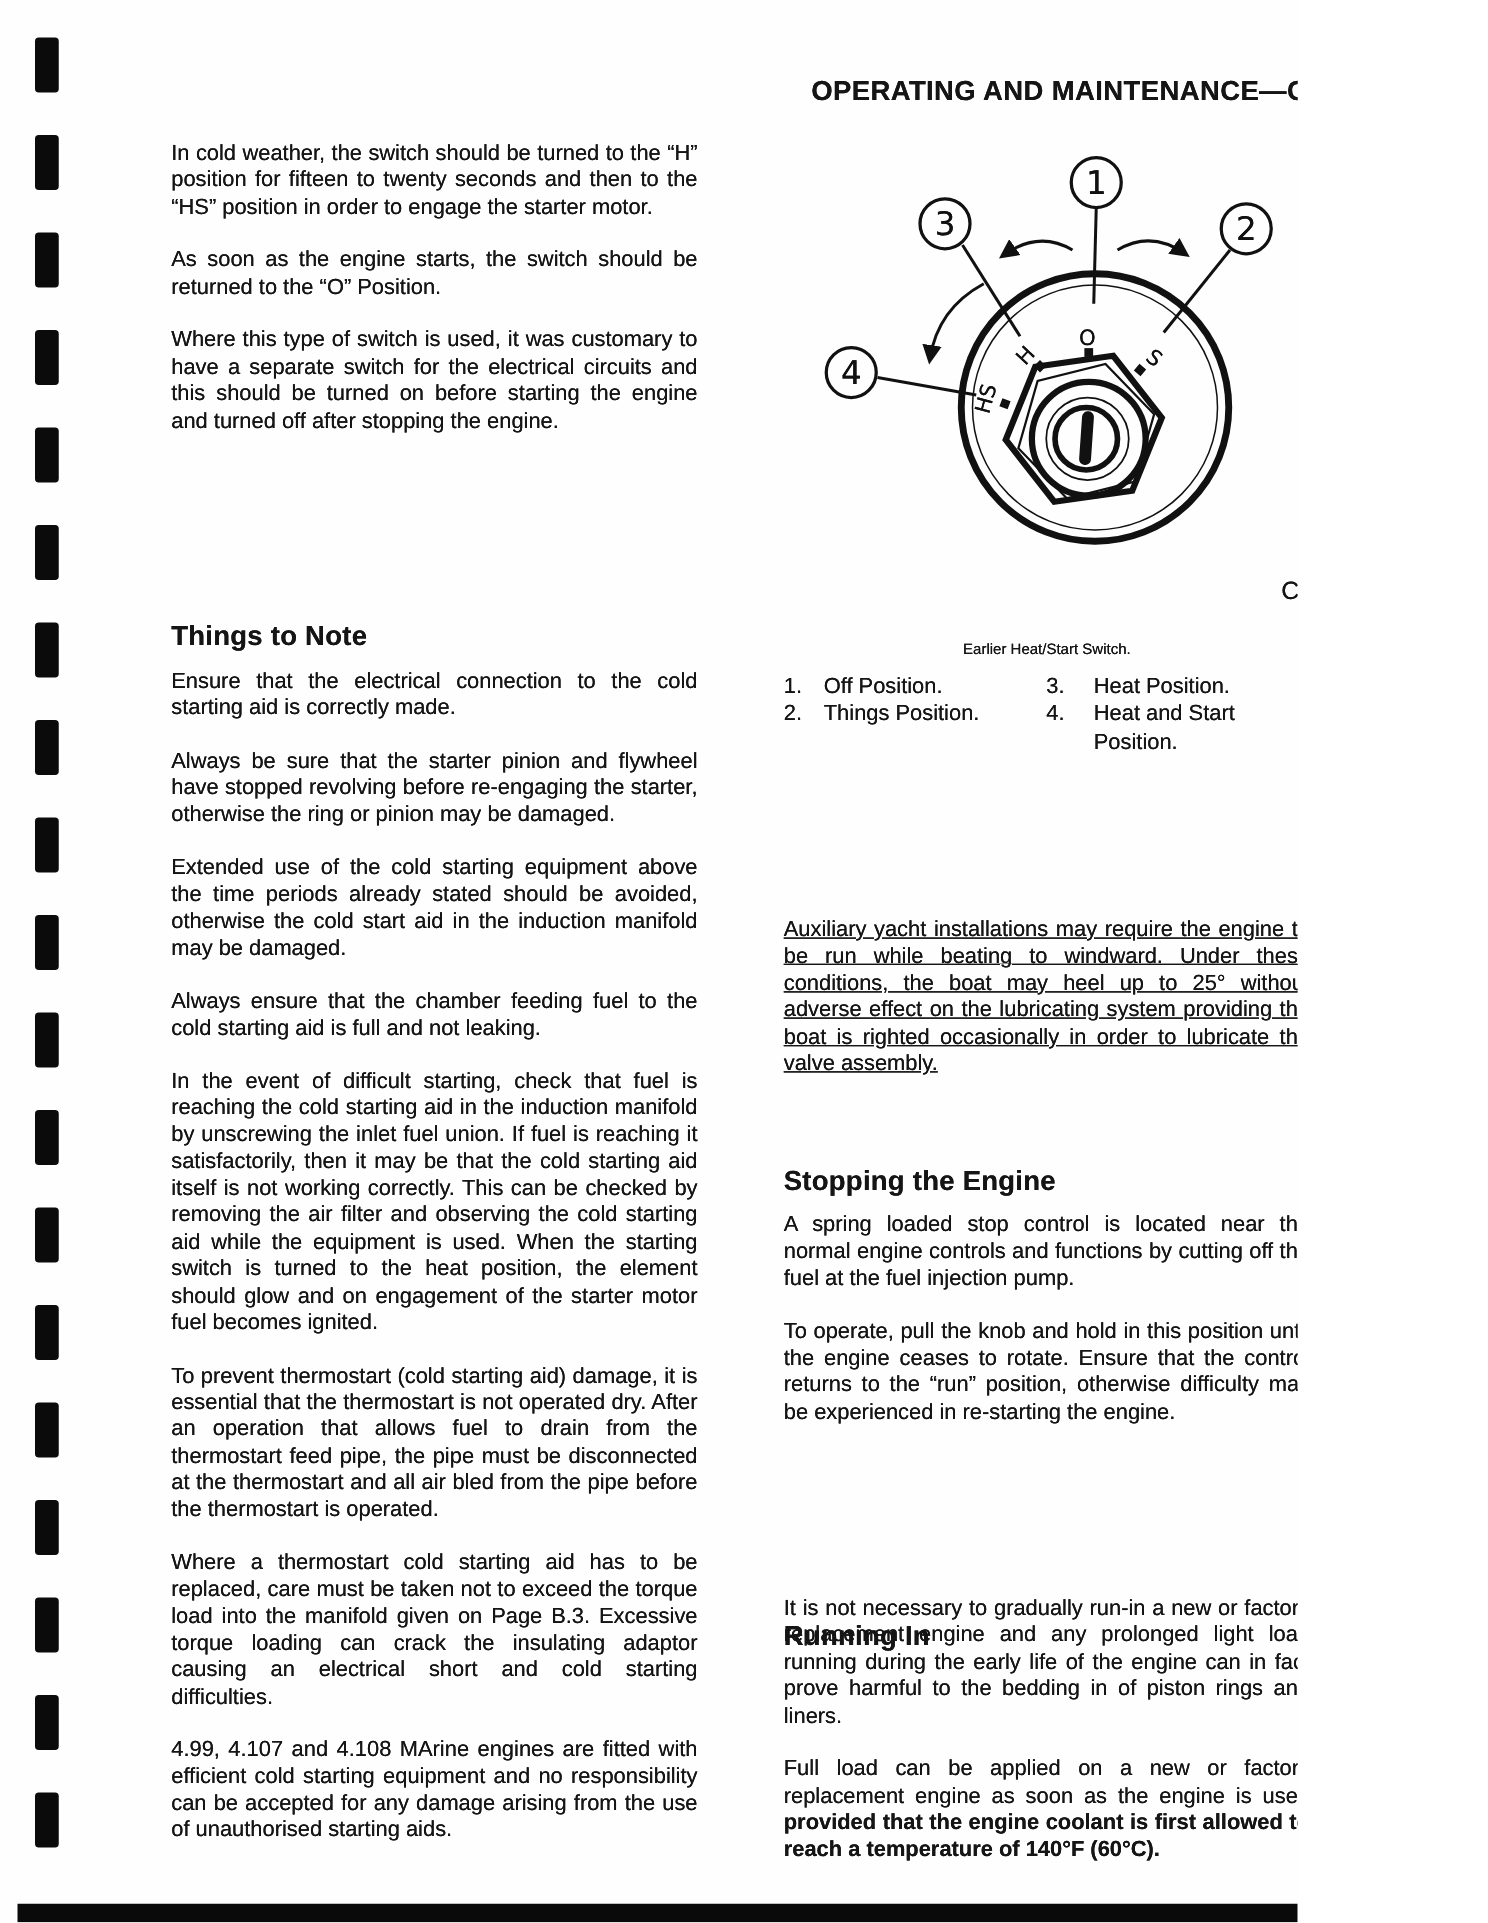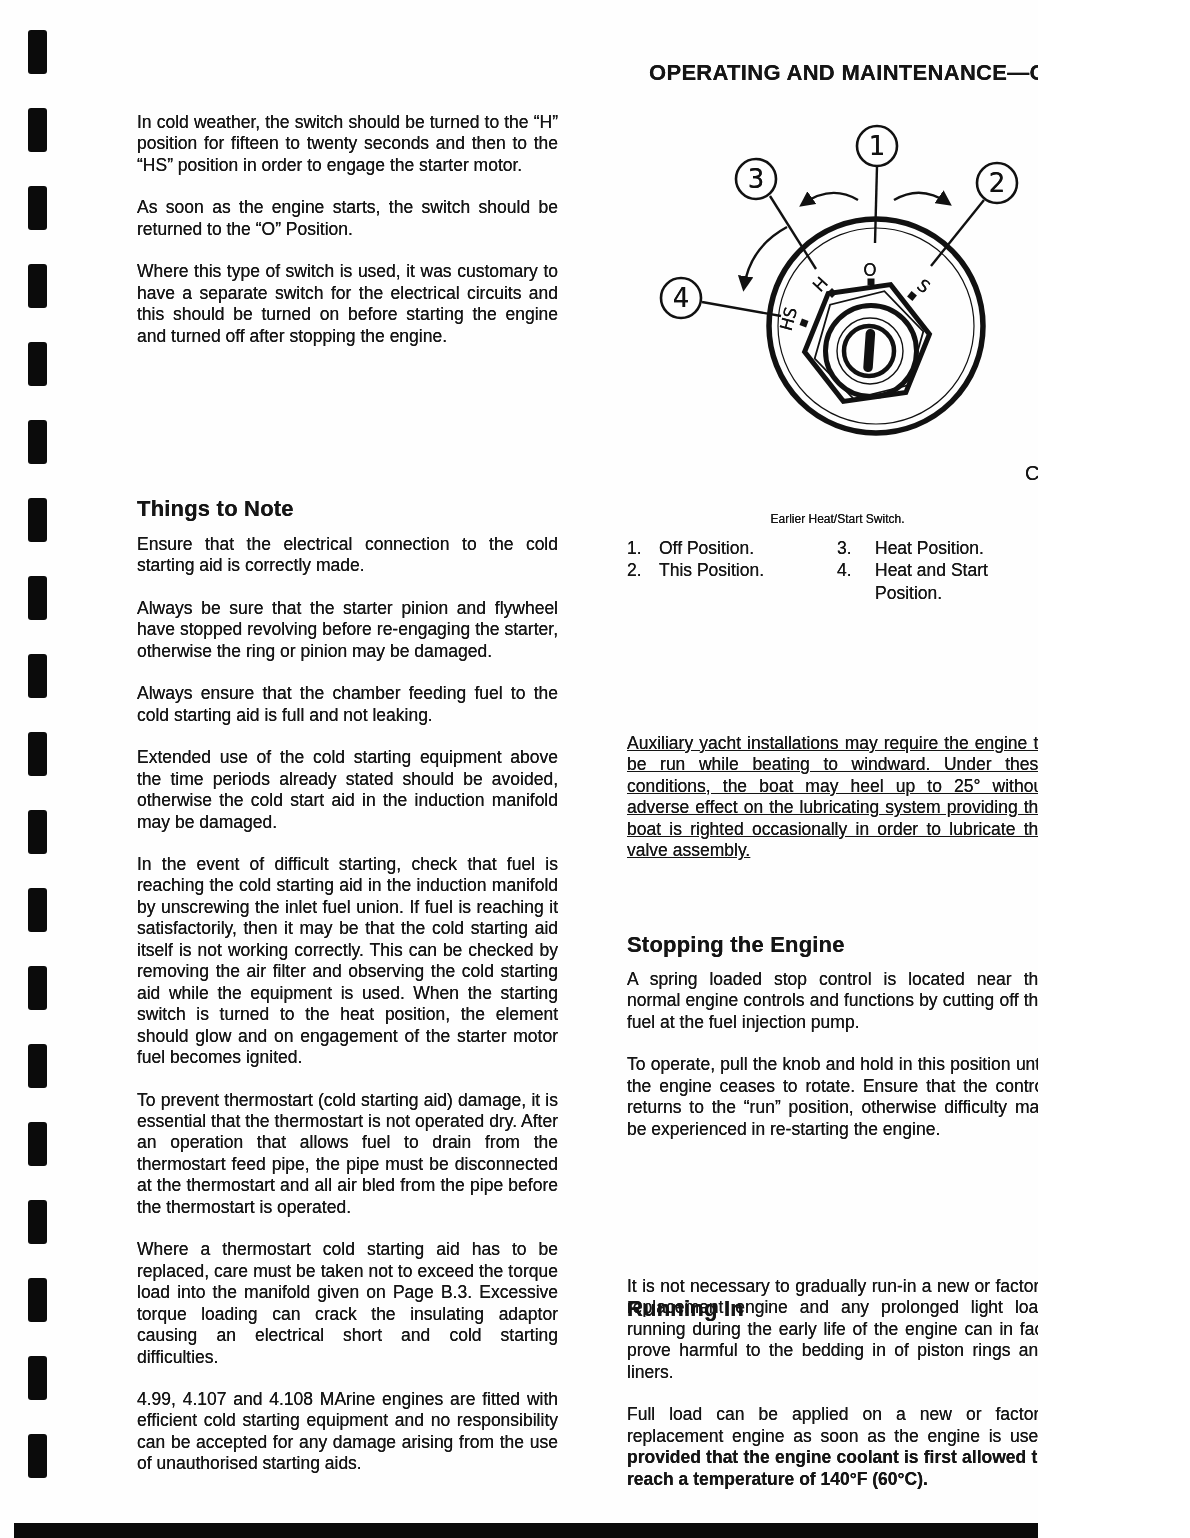--- a/index.html
+++ b/index.html
@@ -61,22 +61,22 @@
   <div class="textblock lcol" style="top:112px;">
     <p>In cold weather, the switch should be turned to the “H” position for fifteen to twenty seconds and then to the “HS” position in order to engage the starter motor.</p>
     <p>As soon as the engine starts, the switch should be returned to the “O” Position.</p>
     <p>Where this type of switch is used, it was customary to have a separate switch for the electrical circuits and this should be turned on before starting the engine and turned off after stopping the engine.</p>
   </div>
 
   <div class="section-heading" style="left:137px; top:496px;">Things to Note</div>
   <div class="textblock lcol" style="top:534px;">
     <p>Ensure that the electrical connection to the cold starting aid is correctly made.</p>
     <p>Always be sure that the starter pinion and flywheel have stopped revolving before re-engaging the starter, otherwise the ring or pinion may be damaged.</p>
+    <p>Extended use of the cold starting equipment above the time periods already stated should be avoided, otherwise the cold start aid in the induction manifold may be damaged.</p>
     <p>Always ensure that the chamber feeding fuel to the cold starting aid is full and not leaking.</p>
-    <p>Extended use of the cold starting equipment above the time periods already stated should be avoided, otherwise the cold start aid in the induction manifold may be damaged.</p>
     <p>In the event of difficult starting, check that fuel is reaching the cold starting aid in the induction manifold by unscrewing the inlet fuel union. If fuel is reaching it satisfactorily, then it may be that the cold starting aid itself is not working correctly. This can be checked by removing the air filter and observing the cold starting aid while the equipment is used. When the starting switch is turned to the heat position, the element should glow and on engagement of the starter motor fuel becomes ignited.</p>
     <p class="extra-gap">To prevent thermostart (cold starting aid) damage, it is essential that the thermostart is not operated dry. After an operation that allows fuel to drain from the thermostart feed pipe, the pipe must be disconnected at the thermostart and all air bled from the pipe before the thermostart is operated.</p>
     <p>Where a thermostart cold starting aid has to be replaced, care must be taken not to exceed the torque load into the manifold given on Page B.3. Excessive torque loading can crack the insulating adaptor causing an electrical short and cold starting difficulties.</p>
     <p>4.99, 4.107 and 4.108 MArine engines are fitted with efficient cold starting equipment and no responsibility can be accepted for any damage arising from the use of unauthorised starting aids.</p>
   </div>
 
   <svg class="diagram" width="480" height="390" viewBox="600 108 480 390">
     <defs>
       <marker id="ah" viewBox="0 0 10 10" refX="7" refY="5" markerWidth="6.5" markerHeight="6.5" orient="auto-start-reverse">
         <path d="M0,0 L10,5 L0,10 z" fill="#111"></path>
@@ -127,21 +127,21 @@
 
   <div class="legend">
     <div class="legend-row">
       <span>1.</span>
       <span>Off Position.</span>
       <span>3.</span>
       <span>Heat Position.</span>
     </div>
     <div class="legend-row">
       <span>2.</span>
-      <span>This Position.</span>
+      <span>Things Position.</span>
       <span>4.</span>
       <span>Heat and Start Position.</span>
     </div>
   </div>
 
   <div class="textblock rcol" style="top:733px;text-decoration:underline;">
     <p>Auxiliary yacht installations may require the engine to be run while beating to windward. Under these conditions, the boat may heel up to 25° without adverse effect on the lubricating system providing the boat is righted occasionally in order to lubricate the valve assembly.</p>
   </div>
 
   <div class="section-heading" style="left:627px; top:932px;">Stopping the Engine</div>

